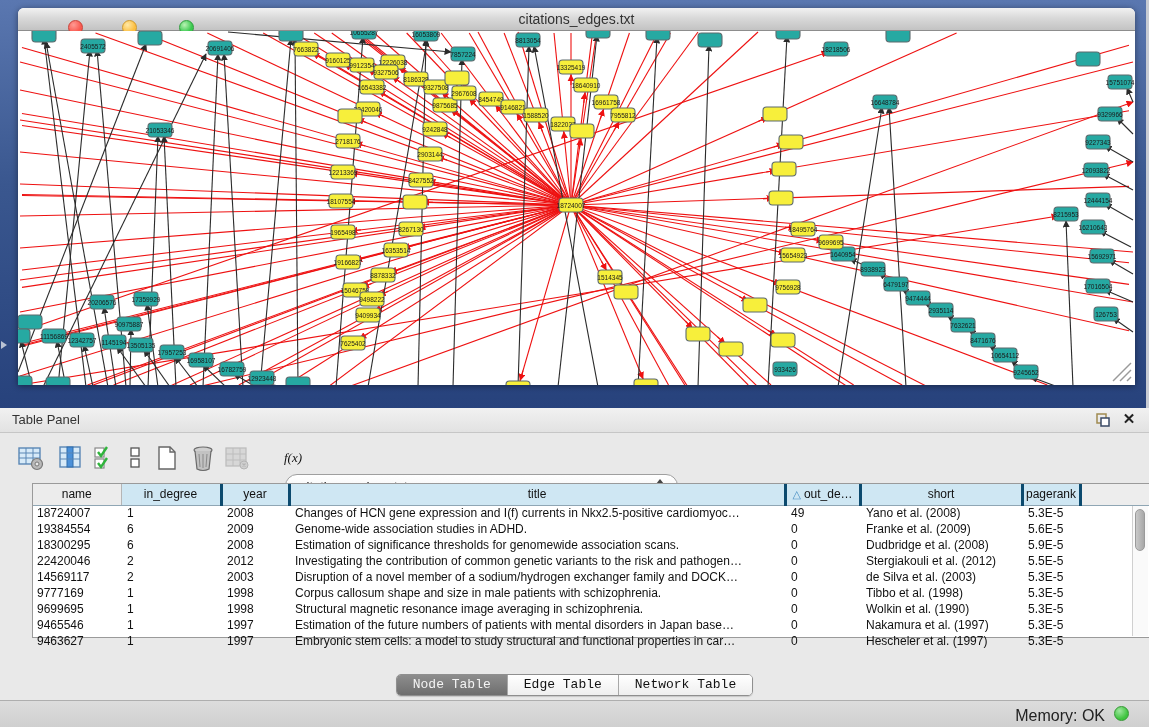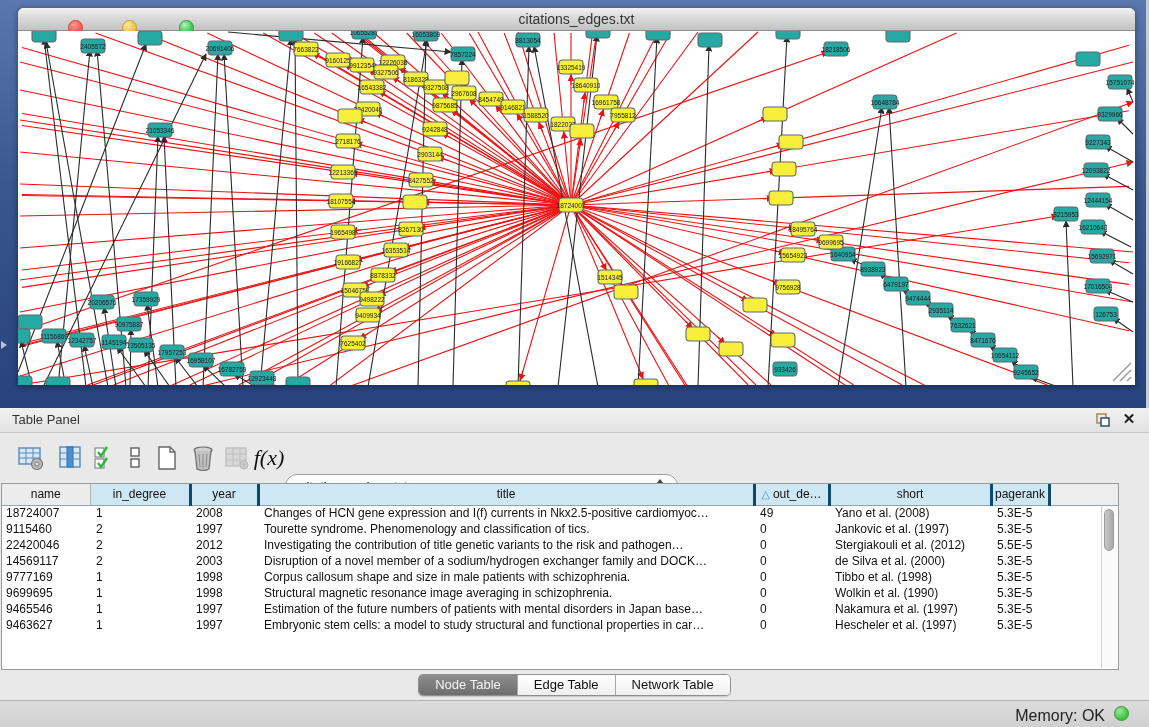--- a/index.html
+++ b/index.html
@@ -33,43 +33,43 @@
   .panel-header{position:absolute;left:0;top:0;width:100%;height:24px;
     background:linear-gradient(180deg,#f1f1f1,#e2e2e2);border-bottom:1px solid #c6c6c6;}
   .panel-title{position:absolute;left:12px;top:4px;font-size:13px;color:#333;}
   .float-btn{position:absolute;right:38px;top:4px;width:16px;height:16px;cursor:default;}
   .close-btn{position:absolute;right:12px;top:3px;width:16px;height:16px;font-size:15px;font-weight:bold;color:#222;text-align:center;line-height:16px;}
 
   .toolbar{position:absolute;left:0;top:24px;width:100%;height:50px;}
   .tbtn{position:absolute;top:11px;width:30px;height:30px;border:none;background:transparent;padding:0;}
   .tbtn svg{display:block;margin:auto;}
   .tbtn.disabled{opacity:.55;}
-  .fx-btn{font-style:italic;font-family:"Liberation Serif",serif;font-size:22px;color:#111;}
+  .fx-btn{font-style:italic;font-family:"Liberation Serif",serif;font-size:13px;color:#111;margin-left:24px;}
 
   .combo{position:absolute;left:285px;top:42px;width:393px;height:25px;background:linear-gradient(180deg,#ffffff,#f2f2f2);
     border:1px solid #9f9f9f;border-radius:12px;box-sizing:border-box;}
   .combo-label{position:absolute;left:14px;top:4px;font-size:13px;color:#111;}
   .combo-arrows{position:absolute;right:12px;top:3px;width:9px;height:18px;}
   .combo-arrows .up{position:absolute;top:1px;left:0;width:0;height:0;border-left:4px solid transparent;border-right:4px solid transparent;border-bottom:5px solid #444;}
   .combo-arrows .dn{position:absolute;bottom:1px;left:0;width:0;height:0;border-left:4px solid transparent;border-right:4px solid transparent;border-top:5px solid #444;}
 
-  .table-wrap{position:absolute;left:1px;top:75px;width:1118px;height:187px;background:#fff;border:1px solid #9a9a9a;box-sizing:border-box;}
+  .table-wrap{position:absolute;left:32px;top:75px;width:1118px;height:155px;background:#fff;border:1px solid #9a9a9a;box-sizing:border-box;}
   table.data{border-collapse:collapse;table-layout:fixed;font-size:12px;color:#111;}
   table.data th{height:21px;font-weight:normal;text-align:center;background:#cfe7f3;
     border-right:3px solid #0c4a6e;border-bottom:1px solid #8fa6b4;overflow:hidden;white-space:nowrap;padding:0 2px;box-sizing:border-box;}
   table.data th.gray{background:#ececec;border-right:1px solid #b5b5b5;}
   table.data th.filler{background:#ededed;border-right:none;}
   table.data td{height:16px;padding:0 0 0 6px;white-space:nowrap;overflow:hidden;box-sizing:border-box;}
   table.data td.c0{padding-left:4px;}
   .sort-tri{color:#4a90c4;font-size:11px;margin-right:3px;}
   .vscroll{position:absolute;right:1px;top:22px;width:15px;bottom:1px;background:#fafafa;border-left:1px solid #d0d0d0;}
   .vthumb{position:absolute;left:2px;top:3px;width:10px;height:42px;border-radius:5px;
     background:linear-gradient(90deg,#c9c9c9,#a8a8a8);border:1px solid #9a9a9a;box-sizing:border-box;}
 
-  .tabs{position:absolute;left:0;top:266px;width:100%;height:22px;text-align:center;}
+  .tabs{position:absolute;left:0;top:266px;width:100%;height:22px;text-align:center;font-family:Liberation Mono, monospace;}
   .seg{display:inline-flex;border:1px solid #8f8f8f;border-radius:5px;overflow:hidden;height:20px;box-shadow:0 1px 1px rgba(0,0,0,.15);}
   .seg .tab{padding:0 16px;font-size:13px;line-height:20px;background:linear-gradient(180deg,#ffffff,#efefef);color:#111;border-right:1px solid #a8a8a8;}
   .seg .tab:last-child{border-right:none;}
   .seg .tab.active{background:linear-gradient(180deg,#8d8d8d,#6e6e6e);color:#f4f4f4;}
 
   .status-bar{position:absolute;left:0;top:700px;width:1149px;height:27px;
     background:linear-gradient(180deg,#dcdcdc,#cfcfcf);border-top:1px solid #aeaeae;box-sizing:border-box;}
   .mem-label{position:absolute;right:44px;top:6px;font-size:16px;color:#222;}
   .mem-dot{position:absolute;right:20px;top:5px;width:15px;height:15px;border-radius:50%;
     background:radial-gradient(circle at 35% 30%,#9fe79f,#3fc43f 65%);border:1px solid #339933;box-sizing:border-box;}
@@ -827,46 +827,56 @@
               <td class="c0">18724007</td>
               <td class="c1">1</td>
               <td class="c2">2008</td>
               <td class="c3">Changes of HCN gene expression and I(f) currents in Nkx2.5-positive cardiomyoc…</td>
               <td class="c4">49</td>
               <td class="c5">Yano et al. (2008)</td>
               <td class="c6">5.3E-5</td>
               <td class="c7"></td>
             </tr>
             <tr>
-              <td class="c0">9115460</td>
-              <td class="c1">2</td>
-              <td class="c2">1997</td>
-              <td class="c3">Tourette syndrome. Phenomenology and classification of tics.</td>
+              <td class="c0">19384554</td>
+              <td class="c1">6</td>
+              <td class="c2">2009</td>
+              <td class="c3">Genome-wide association studies in ADHD.</td>
               <td class="c4">0</td>
-              <td class="c5">Jankovic et al. (1997)</td>
-              <td class="c6">5.3E-5</td>
+              <td class="c5">Franke et al. (2009)</td>
+              <td class="c6">5.6E-5</td>
+              <td class="c7"></td>
+            </tr>
+            <tr>
+              <td class="c0">18300295</td>
+              <td class="c1">6</td>
+              <td class="c2">2008</td>
+              <td class="c3">Estimation of significance thresholds for genomewide association scans.</td>
+              <td class="c4">0</td>
+              <td class="c5">Dudbridge et al. (2008)</td>
+              <td class="c6">5.9E-5</td>
               <td class="c7"></td>
             </tr>
             <tr>
               <td class="c0">22420046</td>
               <td class="c1">2</td>
               <td class="c2">2012</td>
-              <td class="c3">Investigating the contribution of title genetic variants to the risk and pathogen…</td>
+              <td class="c3">Investigating the contribution of common genetic variants to the risk and pathogen…</td>
               <td class="c4">0</td>
               <td class="c5">Stergiakouli et al. (2012)</td>
               <td class="c6">5.5E-5</td>
               <td class="c7"></td>
             </tr>
             <tr>
               <td class="c0">14569117</td>
               <td class="c1">2</td>
               <td class="c2">2003</td>
               <td class="c3">Disruption of a novel member of a sodium/hydrogen exchanger family and DOCK…</td>
               <td class="c4">0</td>
-              <td class="c5">de Silva et al. (2000)</td>
+              <td class="c5">de Silva et al. (2003)</td>
               <td class="c6">5.3E-5</td>
               <td class="c7"></td>
             </tr>
             <tr>
               <td class="c0">9777169</td>
               <td class="c1">1</td>
               <td class="c2">1998</td>
               <td class="c3">Corpus callosum shape and size in male patients with schizophrenia.</td>
               <td class="c4">0</td>
               <td class="c5">Tibbo et al. (1998)</td>

